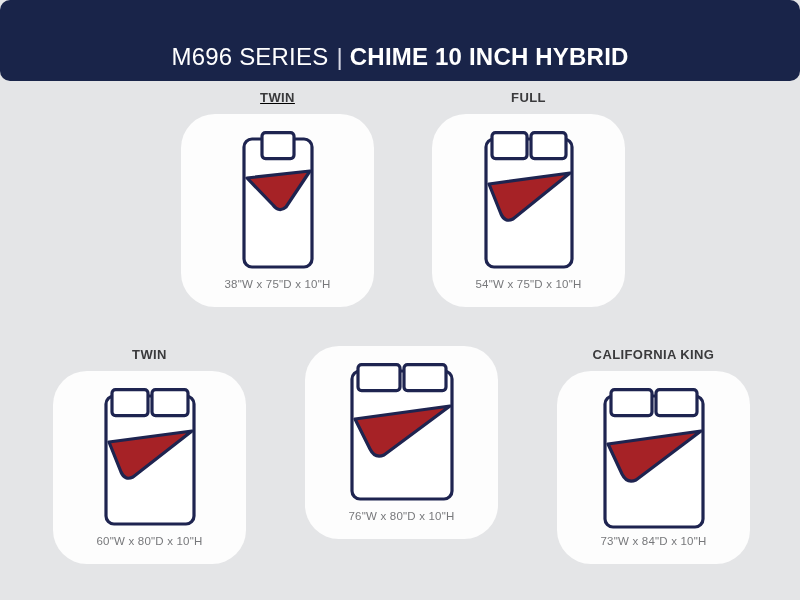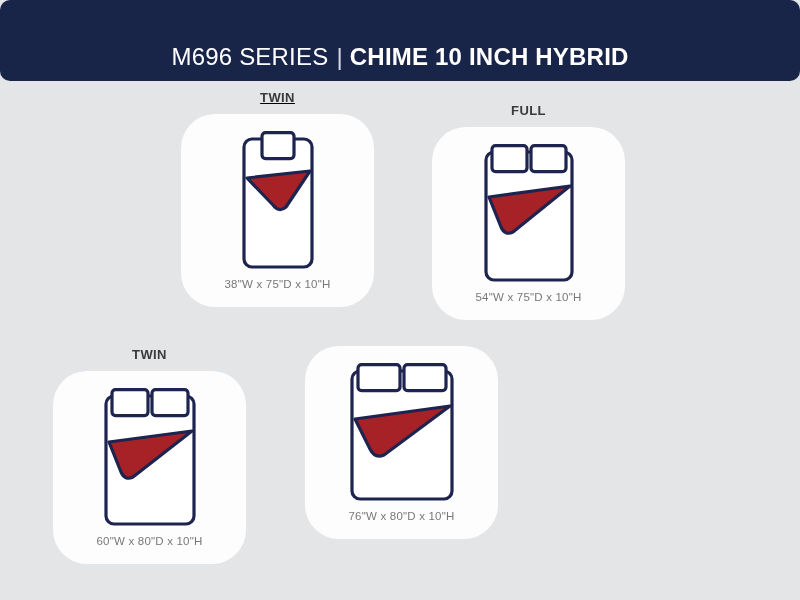--- a/index.html
+++ b/index.html
@@ -97,21 +97,21 @@
     color: #77787b;
     letter-spacing: 0.2px;
     white-space: nowrap;
   }
 
   
   .row-top  { top: 8px; }
   .row-bot  { top: 265px; }
 
   .col-t1 { left: 181px; text-decoration: underline; }
-  .col-t2 { left: 432px; margin-top: 13px; }
+  .col-t2 { left: 432px; }
   .col-b1 { left: 53px; }
   .col-b2 { left: 305px; }
   .col-b3 { left: 557px; }
 
   svg { display: block; }
 </style>
 </head>
 <body>
 
 <div id="header-bar">
@@ -175,14 +175,28 @@
           <rect x="10" y="8" width="100" height="128" rx="8" ry="8" fill="#ffffff" stroke="#1e2450" stroke-width="3.2"></rect>
           <rect x="16" y="1.6" width="42" height="26" rx="3.5" ry="3.5" fill="#ffffff" stroke="#1e2450" stroke-width="3.2"></rect>
           <rect x="62" y="1.6" width="42" height="26" rx="3.5" ry="3.5" fill="#ffffff" stroke="#1e2450" stroke-width="3.2"></rect>
           <path d="M 13 56 L 108 43 L 42 92 Q 33 96 28 86 Z" fill="#a62226" stroke="#1e2450" stroke-width="3.2" stroke-linejoin="round"></path>
         </svg>
       </div>
       <div class="dims">76"W x 80"D x 10"H</div>
     </div>
   </div>
 
+  <div class="size-block row-bot col-b3">
+    <div class="size-label">CALIFORNIA KING</div>
+    <div class="size-card">
+      <div class="bed-wrap">
+        <svg width="118" height="143" viewBox="0 0 118 143">
+          <rect x="10" y="8" width="98" height="131" rx="8" ry="8" fill="#ffffff" stroke="#1e2450" stroke-width="3.2"></rect>
+          <rect x="16" y="1.6" width="41" height="26" rx="3.5" ry="3.5" fill="#ffffff" stroke="#1e2450" stroke-width="3.2"></rect>
+          <rect x="61" y="1.6" width="41" height="26" rx="3.5" ry="3.5" fill="#ffffff" stroke="#1e2450" stroke-width="3.2"></rect>
+          <path d="M 13 56 L 106 43 L 41 92 Q 32 96 27 86 Z" fill="#a62226" stroke="#1e2450" stroke-width="3.2" stroke-linejoin="round"></path>
+        </svg>
+      </div>
+      <div class="dims">73"W x 84"D x 10"H</div>
+    </div>
+  </div>
 
 </div>
 
 </body></html>

